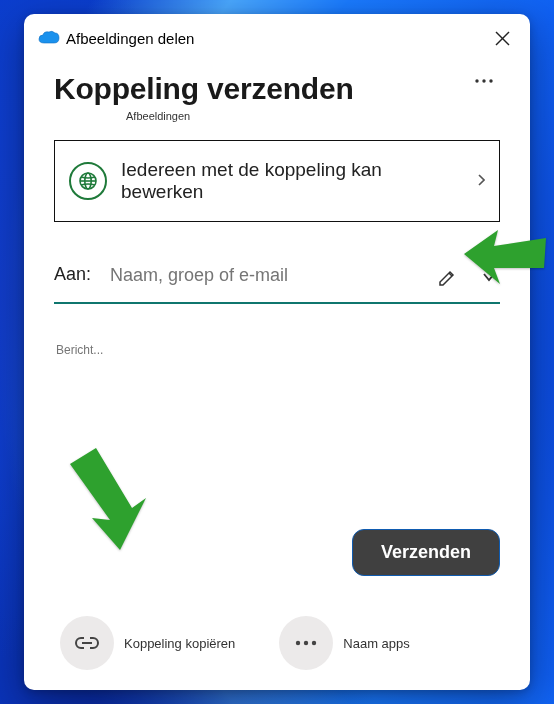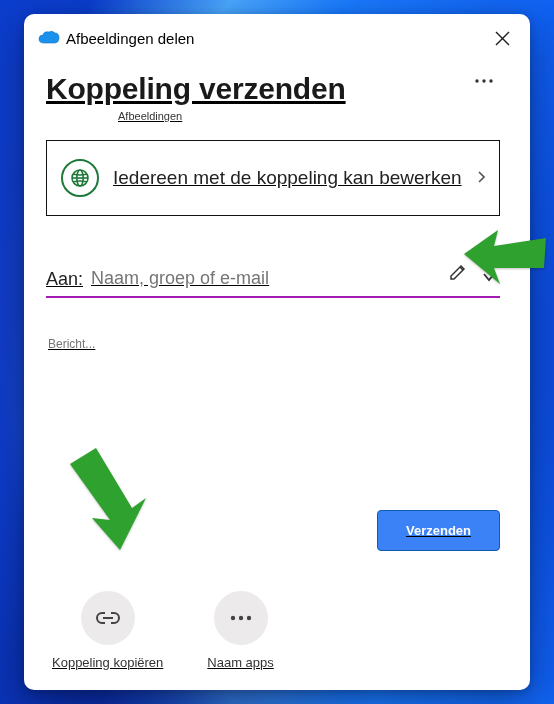--- a/index.html
+++ b/index.html
@@ -48,25 +48,24 @@
   flex:1;
 }
 .closebtn {
   width:28px;height:28px;
   display:flex;align-items:center;justify-content:center;
   cursor:pointer;
 }
 .closebtn svg{stroke:#222;}
 .cloud-icon svg{display:block;}
 .content {
-  padding: 16px 30px 20px 22px;
+  padding: 16px 30px 20px 30px;
   flex:1;
   display:flex;
   flex-direction:column;
-  text-decoration:underline;
 }
 .hrow{display:flex;align-items:flex-start;}
 .h1 {
   font-size: 30px;
   font-weight: 700;
   color:#1a1a1a;
   margin:0;
   letter-spacing:-0.2px;
 }
 .sub {
@@ -93,24 +92,24 @@
   border:2px solid #1f7a3a;
   border-radius:50%;
   display:flex;align-items:center;justify-content:center;
 }
 .globe-wrap svg{stroke:#1f7a3a;}
 .permtext{font-size:19px;color:#222;flex:1;}
 .chev{font-size:14px;color:#555;}
 .to-row{
   margin-top:42px;
   display:flex;
-  align-items:flex-end;
-  border-bottom:2px solid #a21caf;
+  align-items:flex-start;
+  border-bottom:2px solid #0f766e;
   padding-bottom:6px;
-  gap:6px;
+  gap:17px;
 }
 .to-label{font-size:18px;color:#222;}
 .to-input{
   flex:1;
   border:none;
   outline:none;
   font-size:18px;
   color:#0c4a6e;
   background:transparent;
 }
@@ -126,38 +125,38 @@
   background:transparent;
   resize:none;
 }
 .sendrow{
   margin-top:auto;
   display:flex;
   justify-content:flex-end;
   padding-top:40px;
 }
 .sendbtn{
-  background:#3b82f6;
+  background:#404040;
   border:1px solid #0f5bb0;
   color:#fff;
-  font-size:13px;
+  font-size:18px;
   font-weight:600;
   padding:12px 28px;
-  border-radius:4px;
+  border-radius:12px;
   cursor:pointer;
 }
 .actions{
   margin-top:40px;
   display:flex;
   gap:44px;
   padding-left:6px;
 }
 .action{
   display:flex;
-  flex-direction:column;
+  flex-direction:row;
   align-items:center;
   gap:10px;
   cursor:pointer;
 }
 .action .circle{
   width:54px;height:54px;
   border-radius:50%;
   background:#eceaea;
   display:flex;align-items:center;justify-content:center;
 }

